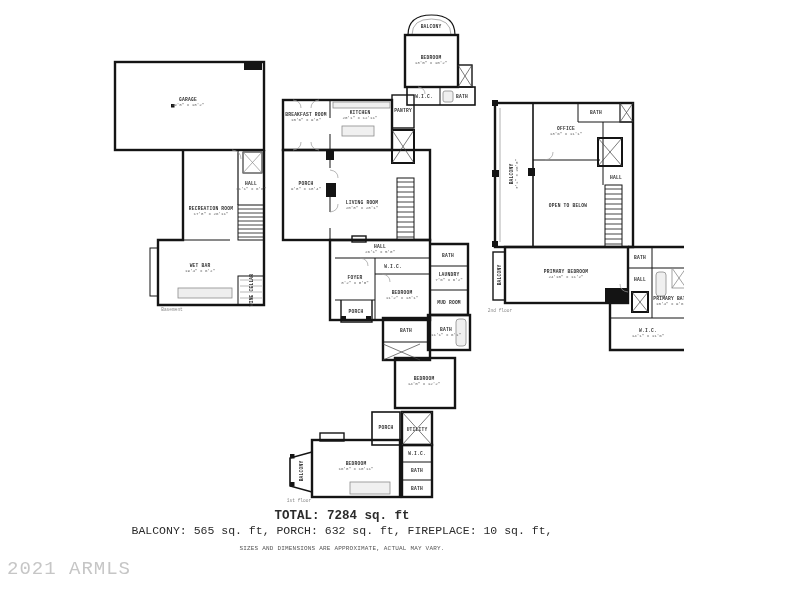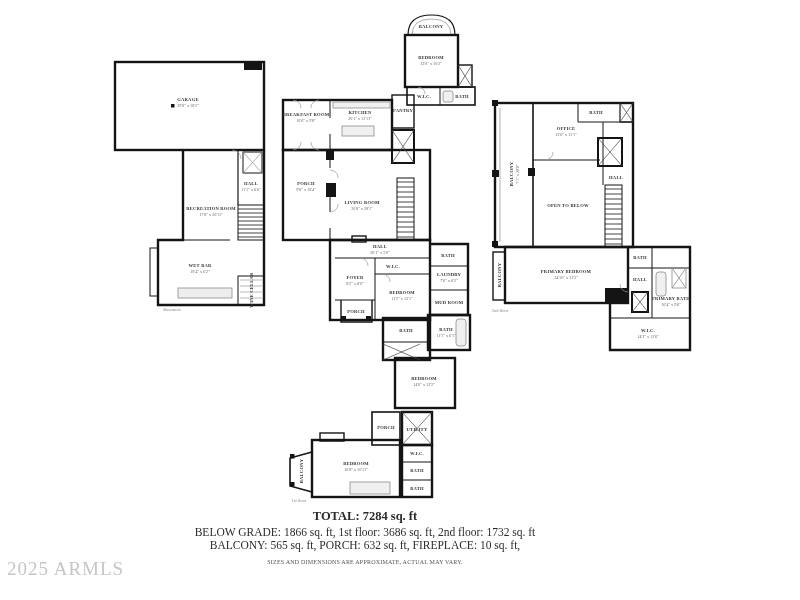--- a/index.html
+++ b/index.html
@@ -1,17 +1,17 @@
 <!DOCTYPE html>
 <html><head>
 <meta charset="utf-8">
 <style>
   html,body{margin:0;padding:0;background:#ffffff;}
   #canvas{position:relative;width:684px;height:600px;background:#ffffff;overflow:hidden;
-          font-family:Liberation Serif, serif;padding-left:46px;}
+          font-family:Liberation Mono, monospace;}
   #plan-svg{position:absolute;left:0;top:0;}
   .lbl{position:absolute;transform:translate(-50%,-50%);text-align:center;
        color:#2e2e2e;white-space:nowrap;pointer-events:none;}
   .lbl .rn{display:block;font-size:4.6px;letter-spacing:.2px;font-weight:bold;color:#333;}
   .lbl .rd{display:block;font-size:4.2px;color:#666;margin-top:.5px;}
   .lbl.vert{transform:translate(-50%,-50%) rotate(-90deg);}
   .caption{position:absolute;font-size:4.5px;color:#8a8a8a;transform:translate(-50%,-50%);}
   .summary{position:absolute;left:0;right:0;top:509px;text-align:center;color:#2b2b2b;}
   .summary .total{font-size:12.5px;font-weight:bold;margin:0 0 2px 0;}
   .summary .line{font-size:11.5px;line-height:12.8px;}
@@ -367,20 +367,19 @@
   <span class="rn">W.I.C.</span>
   <span class="rd">14'1" x 11'6"</span>
 </div>
 <div class="lbl vert" style="left:499px;top:275px">
   <span class="rn">BALCONY</span>
 </div>
 <div class="caption" style="left:500px;top:310px">2nd floor</div>
 
 <div class="summary">
   <div class="total">TOTAL: 7284 sq. ft</div>
-  <div class="line">BELOW GRADE: 1866 sq. ft, 1st floor: 3686 sq. ft, 2nd floor: 1732 sq. ft</div>
   <div class="line">BALCONY: 565 sq. ft, PORCH: 632 sq. ft, FIREPLACE: 10 sq. ft,</div>
   <div class="disclaimer">SIZES AND DIMENSIONS ARE APPROXIMATE, ACTUAL MAY VARY.</div>
 </div>
 
-<div class="watermark">2025 ARMLS</div>
+<div class="watermark">2021 ARMLS</div>
 
 </div>
 
 </body></html>

